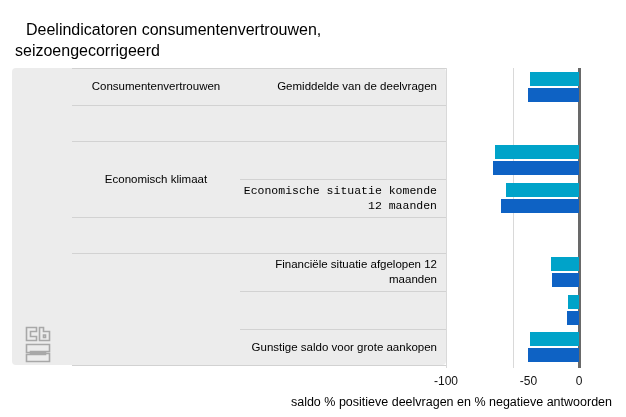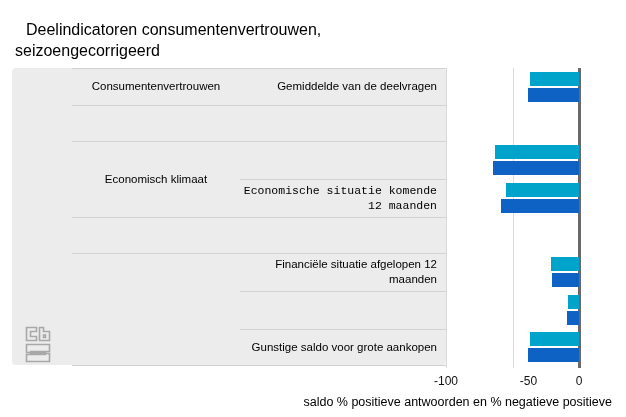--- a/index.html
+++ b/index.html
@@ -76,17 +76,17 @@
       <div class="bar" style="top: 19.5px; width: 50.54px; background: rgb(14, 98, 196);"></div>
       <div class="bar" style="top: 93px; width: 86.45px; background: rgb(14, 98, 196);"></div>
       <div class="bar" style="top: 131px; width: 78.47px; background: rgb(14, 98, 196);"></div>
       <div class="bar" style="top: 205px; width: 26.6px; background: rgb(14, 98, 196);"></div>
       <div class="bar" style="top: 243px; width: 11.97px; background: rgb(14, 98, 196);"></div>
       <div class="bar" style="top: 280px; width: 50.54px; background: rgb(14, 98, 196);"></div>
     </div>
 
   <div id="ticks"></div>
 
-  <div class="caption">saldo % positieve antwoorden en % negatieve positieve</div>
+  <div class="caption">saldo % positieve deelvragen en % negatieve antwoorden</div>
 <span class="tick" style="left: 446px;">-100</span>
     <span class="tick" style="left: 512.5px; margin-left: 16px;">-50</span>
     <span class="tick" style="left: 579px;">0</span>
   </div>
 
 </body></html>

